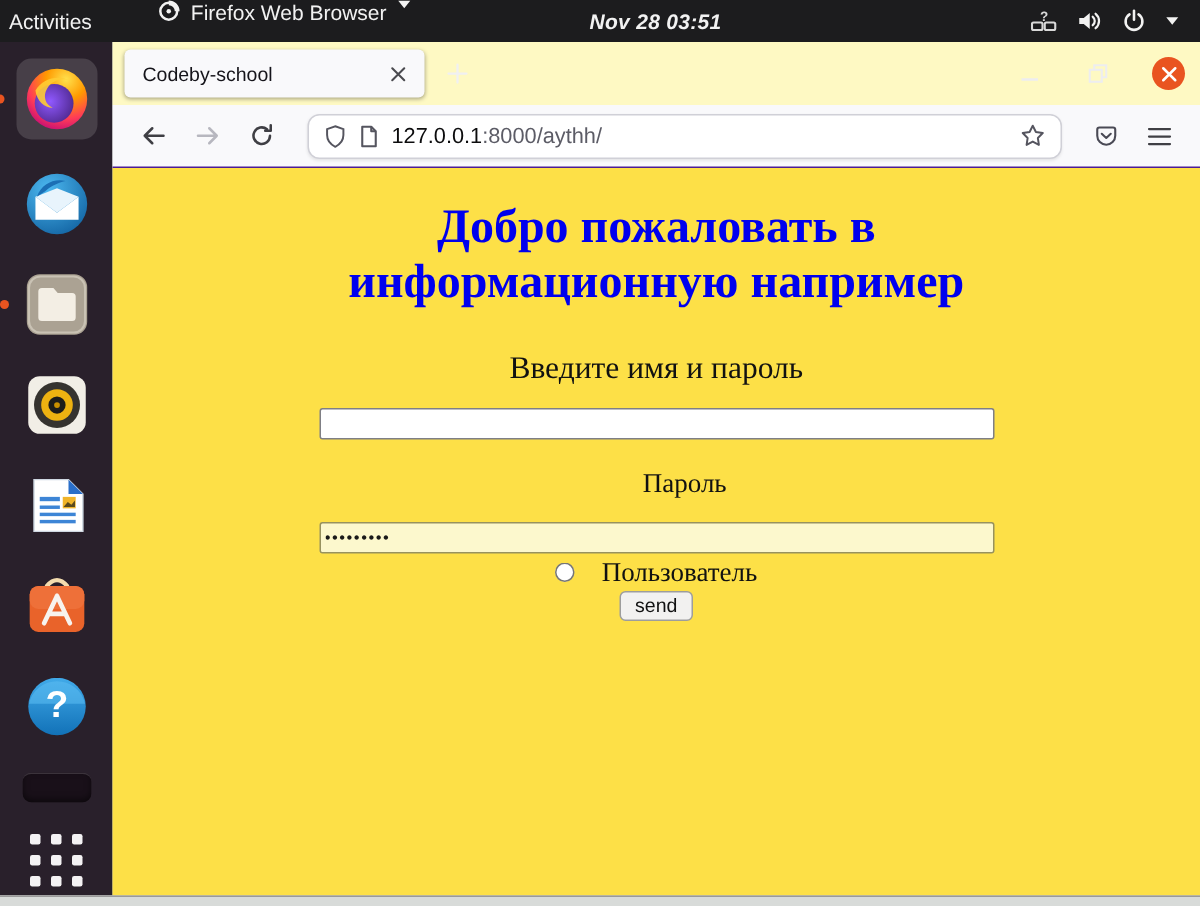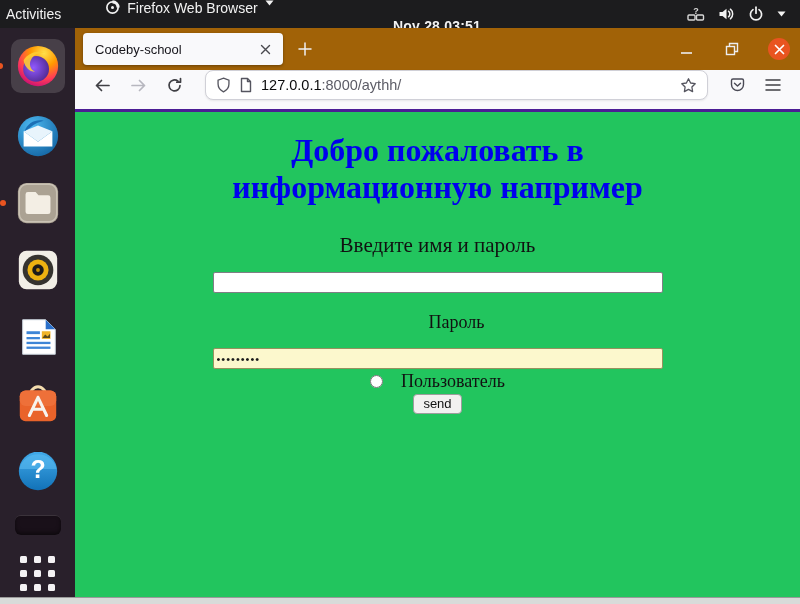--- a/index.html
+++ b/index.html
@@ -5,59 +5,59 @@
   * { margin:0; padding:0; box-sizing:border-box; }
   html,body { width:800px; height:604px; overflow:hidden; }
   body { font-family:"Liberation Sans", sans-serif; }
   .screen { position:relative; width:800px; height:604px; background:#d8dbd9; }
 
   
   .topbar { position:absolute; top:0; left:0; width:800px; height:28px;
     background:#1c1c1e; color:#f2f2f2; display:flex; align-items:center; font-size:14px; }
   .tb-activities { padding:0 6px; height:100%; display:flex; align-items:center; cursor:pointer; }
   .tb-appmenu { display:flex; align-items:flex-start; gap:7px; margin-left:30px; height:100%; padding:0 8px; cursor:pointer; }
-  .tb-clock { position:absolute; left:393px; top:12px; height:28px; display:flex; align-items:center; font-weight:600; letter-spacing:.2px; }
+  .tb-clock { position:absolute; left:393px; top:0; height:28px; display:flex; align-items:center; font-weight:600; letter-spacing:.2px;font-style:italic; }
   .tb-right { margin-left:auto; display:flex; align-items:center; gap:13px; padding-right:14px; height:100%; }
 
   
   .dock { position:absolute; left:0; top:28px; width:75px; height:569px;
     background:#29202b; display:flex; flex-direction:column; align-items:center;
     padding-top:11px; gap:19px; }
   .dock-item { position:relative; width:48px; height:48px; display:flex; align-items:center; justify-content:center; cursor:pointer; }
   .dock-item.active-wrap { width:54px; height:54px; background:rgba(255,255,255,.14); border-radius:10px; }
   .run-dot { position:absolute; left:-14px; top:50%; transform:translateY(-50%);
     width:6px; height:6px; border-radius:50%; background:#e95420; }
   .mini-win { width:46px; height:20px; background:#191019; border-radius:6px;
     border-top:1px solid rgba(255,255,255,.15); box-shadow:inset 0 -2px 4px rgba(0,0,0,.5); }
   .grid9 { display:grid; grid-template-columns:repeat(3,7px); grid-template-rows:repeat(3,7px); gap:7px; }
   .grid9 span { background:#f4f2f4; border-radius:1.5px; }
 
   
   .window { position:absolute; left:75px; top:28px; width:725px; height:569px;
     display:flex; flex-direction:column; background:#808080; }
-  .titlebar { height:42px; background:#a16207; display:flex; align-items:center; padding:0 10px 0 8px; flex:none; }
+  .titlebar { height:42px; background:#fef9c3; display:flex; align-items:center; padding:0 10px 0 8px; flex:none; }
   .tab { width:200px; height:32px; background:#f9f9fb; border-radius:4px; display:flex;
     align-items:center; padding:0 8px 0 12px; color:#15141a; font-size:13px; box-shadow:0 1px 3px rgba(0,0,0,.35); }
   .tab-title { flex:1; white-space:nowrap; overflow:hidden; }
   .tab-close { width:20px; height:20px; display:flex; align-items:center; justify-content:center; border-radius:3px; cursor:pointer; }
   .newtab-btn { width:28px; height:28px; margin-left:8px; display:flex; align-items:center; justify-content:center; border-radius:4px; cursor:pointer; }
   .win-controls { margin-left:auto; display:flex; align-items:center; gap:26px; }
   .wc { width:20px; height:20px; display:flex; align-items:center; justify-content:center; cursor:pointer; }
   .wc-close { width:22px; height:22px; background:#e95420; border-radius:50%; }
 
-  .toolbar { height:42px; background:#f9f9fb; border-bottom:3px solid #4c1d95;
-    display:flex; align-items:flex-start; padding:0 12px; gap:6px; flex:none; }
+  .toolbar { height:42px; background:#f9f9fb; border-bottom:1px solid #4c1d95;
+    display:flex; align-items:center; padding:0 12px; gap:6px; flex:none; }
   .nav-btn { width:30px; height:30px; display:flex; align-items:center; justify-content:center; border-radius:4px; cursor:pointer; }
   .urlbar { flex:1; height:30px; margin:0 8px 0 10px; background:#ffffff; border:1px solid #d0d0d7;
     border-radius:8px; box-shadow:0 1px 2px rgba(0,0,0,.08); display:flex; align-items:center; padding:0 10px; gap:8px; }
   .url-text { flex:1; font-size:14.5px; color:#5c5c66; white-space:nowrap; overflow:hidden; }
   .url-domain { color:#0c0c0d; }
 
   
-  .content { flex:1; background:#22c55e; overflow:hidden; text-align:center;
+  .content { flex:1; background:#fde047; overflow:hidden; text-align:center;
     font-family:"Liberation Serif", serif; color:#111111; }
   .page-title { margin-top:20px; font-size:32px; line-height:1.16; font-weight:bold; color:#0000ee; }
   .subtitle { margin-top:27px; font-size:21px; }
   .field-label { margin-top:17px; font-size:18px; }
   .text-input { display:block; margin:14px auto 0; width:450px; height:21px;
     border:1px solid #7f7f85; border-radius:2px; background:#ffffff; padding:0 3px;
     font-family:"Liberation Sans", sans-serif; font-size:12px; }
   .pwd-input { background:#fcf8cd; border-color:#97925f; font-size:11px; letter-spacing:1px; color:#1a1a1a; }
   .pwd-label { margin-top:19px;padding-left:38px; }
   .pwd-input { margin-top:15px; }

